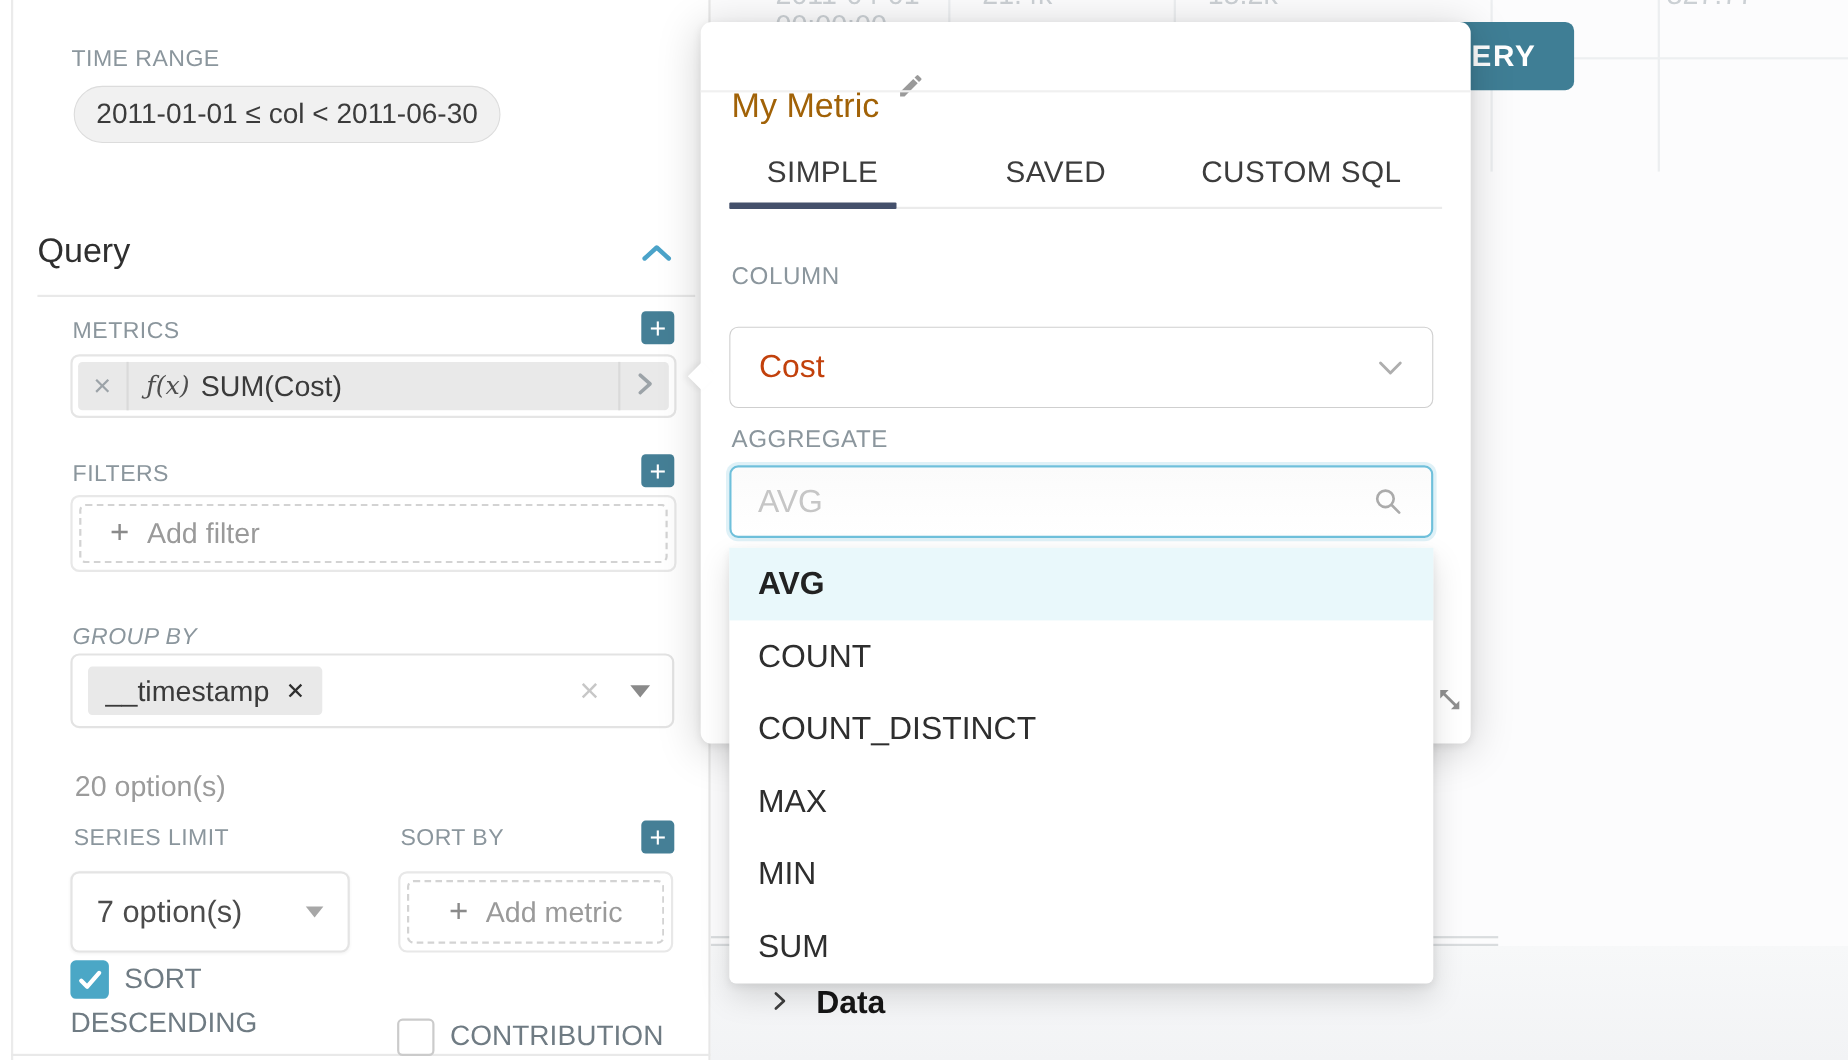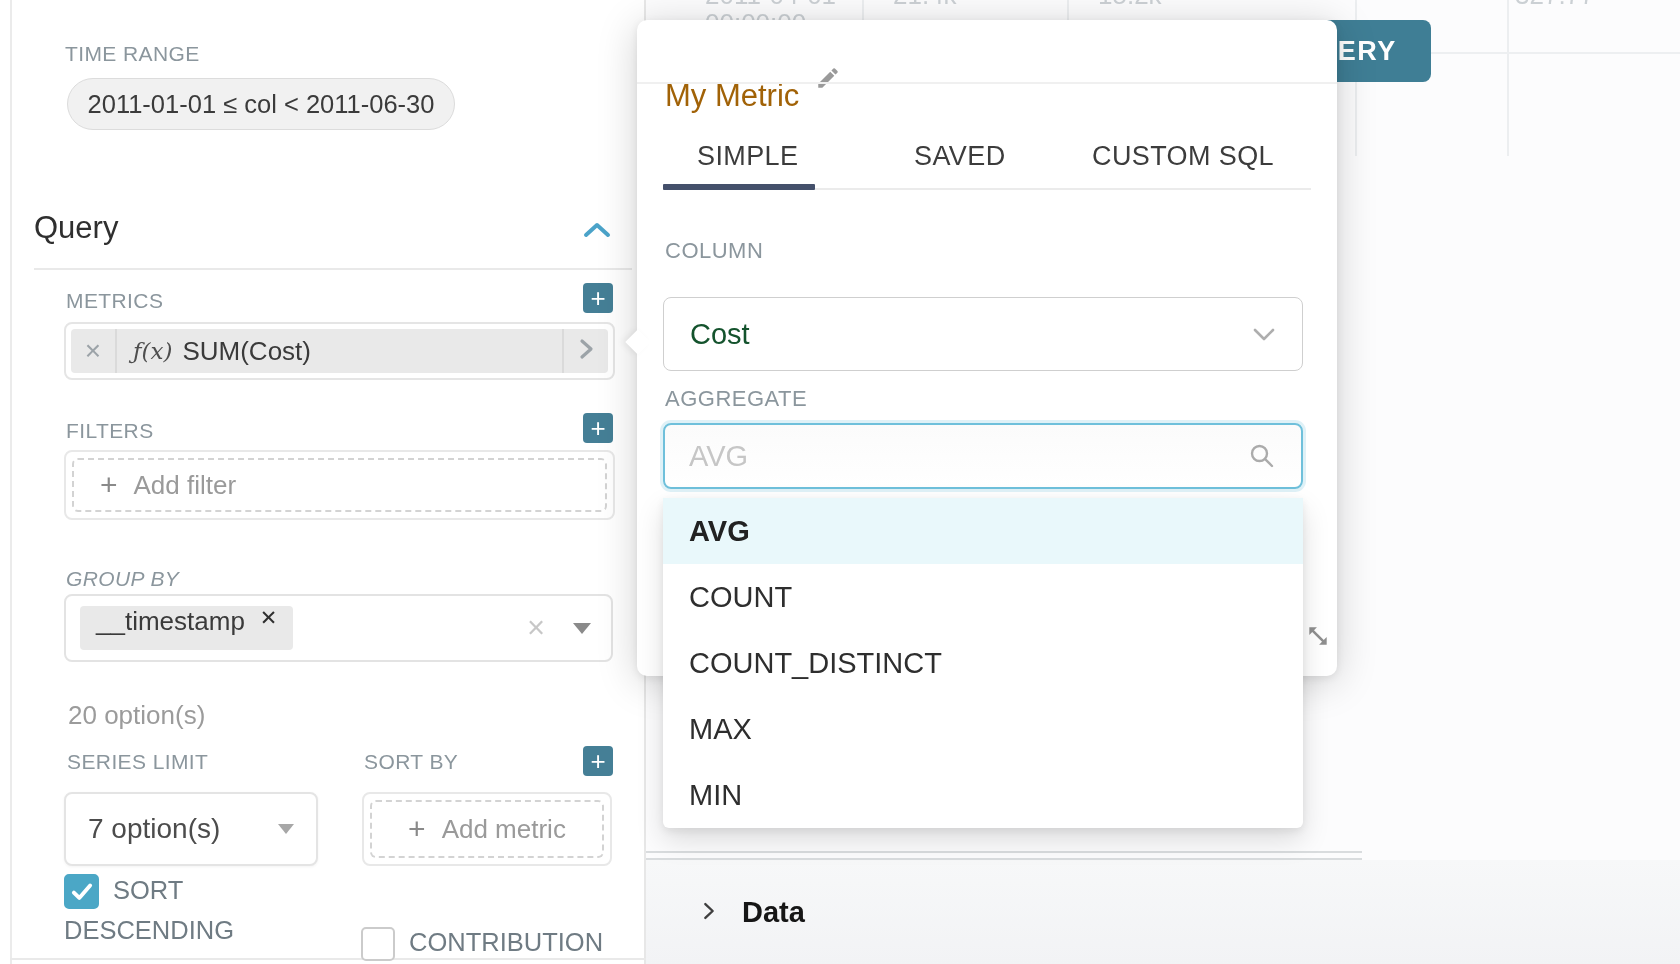--- a/index.html
+++ b/index.html
@@ -48,21 +48,21 @@
     font-family:"DejaVu Serif","Liberation Serif",serif; }
   .metric-name { margin-left:10px; font-size:26px; color:#3A3A3A; }
   .metric-open { margin-left:auto; width:46px; align-self:stretch; display:flex; align-items:center;
     justify-content:center; border-left:2px solid #DADADA; cursor:pointer; }
   .ghost-box { position:absolute; border:2px solid #E8E8E8; border-radius:8px; padding:6px; }
   .ghost-box-inner { width:100%; height:100%; border:2px dashed #D3D3D3; border-radius:6px;
     display:flex; align-items:center; gap:16px; color:#9A9A9A; font-size:26px; cursor:pointer; }
   .ghost-plus { color:#8A8A8A; font-size:30px; font-weight:500; }
   .groupby-box { position:absolute; left:64px; top:594px; width:549px; height:68px; border:2px solid #E3E3E3;
     border-radius:8px; display:flex; align-items:center; padding:0 20px 0 14px; cursor:text; }
-  .gb-tag { background:var(--pill-bg,#E9E9E9); border-radius:4px; height:44px; display:flex; align-items:flex-start;
+  .gb-tag { background:var(--pill-bg,#E9E9E9); border-radius:4px; height:44px; display:flex; align-items:center;
     padding:0 16px; gap:15px; font-size:26px; color:#3A3A3A; }
   .gb-tag-x { font-size:21px; font-weight:700; color:#2F2F2F; cursor:pointer; }
   .gb-clear { margin-left:auto; color:#C7C7C7; font-size:31px; cursor:pointer; line-height:20px; }
   .caret-down { width:0; height:0; border-left:9px solid transparent; border-right:9px solid transparent;
     border-top:11px solid #8A8A8A; margin-left:28px; }
   .hint { position:absolute; left:68px; top:700px; font-size:26px; color:var(--hint-gray,#9B9B9B); }
   .select-box { position:absolute; left:64px; top:792px; width:254px; height:74px; border:2px solid #E4E4E4;
     border-radius:8px; display:flex; align-items:center; padding:0 22px; box-shadow:0 1px 3px rgba(0,0,0,0.05);
     font-size:28px; color:#4C4C4C; cursor:pointer; background:#fff; }
   .select-caret { margin-left:auto; width:0; height:0; border-left:8px solid transparent;
@@ -81,21 +81,21 @@
     transform:rotate(45deg); box-shadow:-3px 3px 6px rgba(0,0,0,0.06); }
   .popover-title-row { position:absolute; left:28px; top:22px; display:flex; align-items:center; gap:16px; }
   .popover-title { font-size:31px; color:#a16207;margin-top:36px; }
   .popover-header-divider { position:absolute; left:0; top:62px; width:100%; height:2px; background:#F0F0F0; }
   .tab { position:absolute; top:121px; font-size:27px; color:#3C3C3C; letter-spacing:0.4px; cursor:pointer; }
   .tabs-line { position:absolute; left:26px; top:168px; width:648px; height:2px; background:#EBEBEB; }
   .tabs-active-bar { position:absolute; left:26px; top:164px; width:152px; height:6px;
     background:var(--tab-underline,#44506B); border-radius:1px; }
   .pop-label { position:absolute; font-size:22px; font-weight:500; color:var(--label-gray,#8B969D); letter-spacing:0.5px; }
   .cost-select { position:absolute; left:26px; top:277px; width:640px; height:74px; border:1.5px solid #CFCFCF;
-    border-radius:8px; display:flex; align-items:center; padding:0 26px; font-size:29px; color:#14532d;
+    border-radius:8px; display:flex; align-items:center; padding:0 26px; font-size:29px; color:#c2410c;
     cursor:pointer; background:#fff; }
   .agg-input { position:absolute; left:26px; top:403px; width:640px; height:66px;
     border:2.5px solid var(--focus-border,#6FC0DB); border-radius:8px;
     box-shadow:0 0 0 3px rgba(111,192,219,0.22); display:flex; align-items:center; padding:0 24px;
     background:linear-gradient(#FBFBFB,#FFFFFF); cursor:text; }
   .agg-placeholder { font-size:29px; color:#C6C6C6; }
   .resize-handle { position:absolute; left:668px; top:603px; width:26px; height:26px; cursor:nwse-resize; }
 
   
   .dropdown { position:absolute; left:663px; top:498px; width:640px; background:#fff; z-index:12;
@@ -272,15 +272,16 @@
       </svg>
     </div>
   </div>
 
   <div class="dropdown">
     <div class="option highlighted">AVG</div>
     <div class="option">COUNT</div>
     <div class="option">COUNT_DISTINCT</div>
     <div class="option">MAX</div>
     <div class="option">MIN</div>
+    <div class="option">SUM</div>
   </div>
 
 </div>
 
 </body></html>

